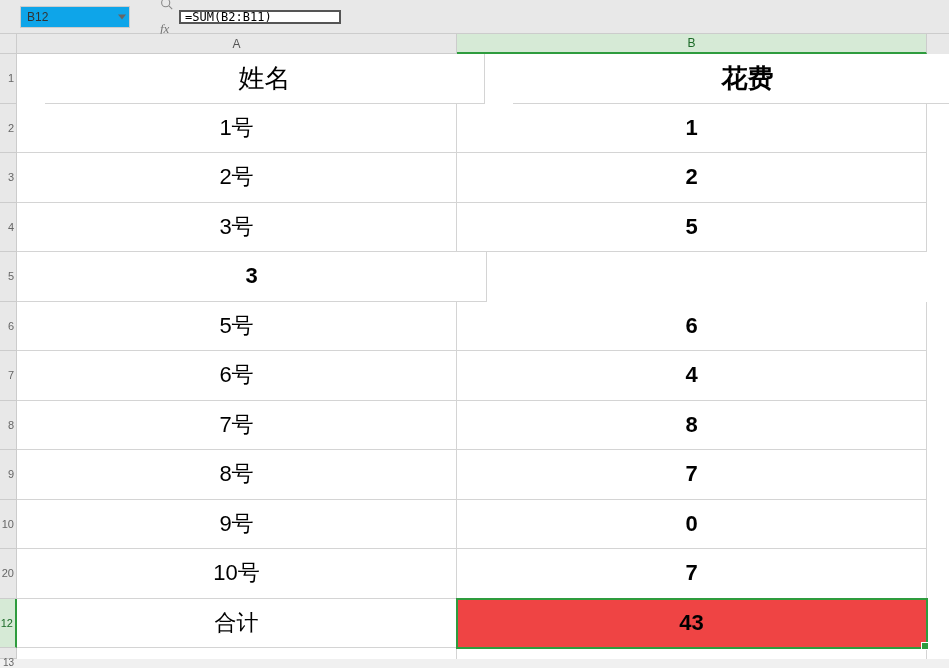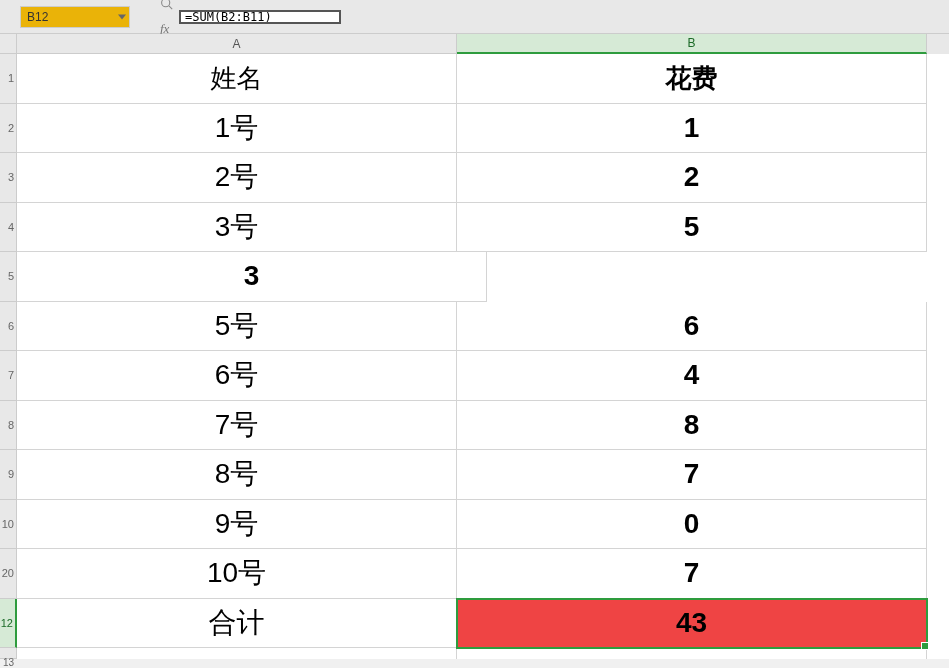--- a/index.html
+++ b/index.html
@@ -20,21 +20,21 @@
       height: 34px;
       background: #e8e8e8;
       border-bottom: 1px solid #ccc;
       display: flex;
       align-items: center;
       padding: 3px 0;
     }
     .name-box {
       width: 110px;
       height: 22px;
-      background: #eab308;
+      background: #0ea5e9;
       border: 1px solid #ccc;
       margin-left: 20px;
       font-size: 12px;
       display: flex;
       align-items: center;
       padding-left: 6px;
       color: #333;
       position: relative;
     }
     .name-box-dropdown {
@@ -136,28 +136,29 @@
       color: #1c6b28;
       font-weight: 500;
     }
     .cell {
       border-right: 1px solid #d4d4d4;
       border-bottom: 1px solid #d4d4d4;
       background: #fff;
       display: flex;
       align-items: center;
       justify-content: center;
-      font-size: 28px;
+      font-size: 22px;
       color: #000;
     }
     .cell.col-a { width: 440px; }
     .cell.col-b { width: 470px; }
     
     .cell.header-cell {
       font-size: 26px;
+      margin-left: 28px;
     }
     
     .cell.active {
       background: #ef4444;
       outline: 2px solid #2e9c3e;
       outline-offset: -1px;
       position: relative;
     }
     .cell.active::after {
       content: '';

